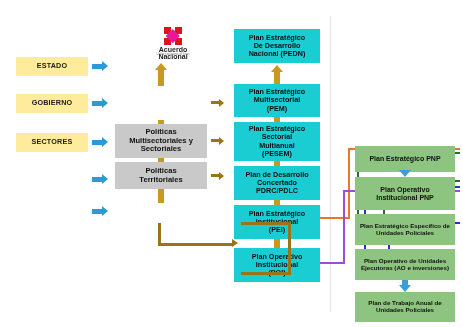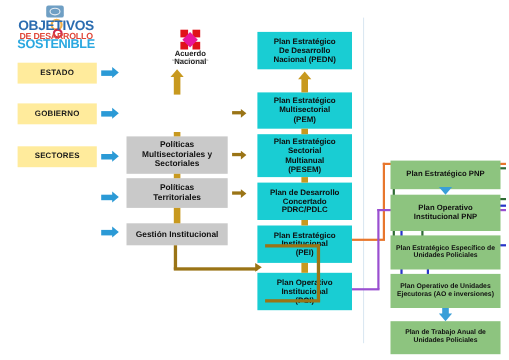--- a/index.html
+++ b/index.html
@@ -81,30 +81,20 @@
   #an .nm{position:absolute;left:0;top:19px;width:54px;text-align:center;
        font-size:7px;font-weight:bold;color:#1a1a1a;}
   #an .sub{position:absolute;left:0;top:26px;width:54px;text-align:center;
        font-size:2.6px;color:#777;}
 </style>
 </head>
 <body>
 
 <div id="stage">
 
-  <div id="sdg">
-    <div class="un">
-        <div class="g"></div>
-      </div>
-    <div class="ring"></div>
-    <div class="ring2"></div>
-    <div class="l1">OBJETIVOS</div>
-    <div class="l2">DE DESARROLLO</div>
-    <div class="l3">SOSTENIBLE</div>
-  </div>
 
   <div id="an">
     <div class="mark">
       <div class="q q1"></div>
         <div class="q q2"></div>
       <div class="q q3"></div>
         <div class="q q4"></div>
       <div class="dia"></div>
     </div>
     <div class="nm">Acuerdo Nacional</div>
@@ -134,21 +124,20 @@
   <div class="bluearrow" style="left:92px;top:211px;">
       <div class="shaft"></div>
       <div class="head"></div>
     </div>
 
   <div class="box gray" style="left:115px;top:124px;width:92px;height:34px;white-space:pre-line;">Políticas
 Multisectoriales y
 Sectoriales</div>
   <div class="box gray" style="left:115px;top:162px;width:92px;height:27px;white-space:pre-line;">Políticas
 Territoriales</div>
-  <div class="box gray" style="left:115px;top:203px;width:92px;height:20px;white-space:pre-line;">Gestión Institucional</div>
 
   <div class="goldup" style="left:158px;top:63px;height:23px;">
     <div class="head"></div>
       <div class="shaft" style="height:17px;"></div>
   </div>
 
   <div class="goldstub" style="left:158px;top:120px;width:6px;height:4px;"></div>
   <div class="goldstub" style="left:158px;top:158px;width:6px;height:4px;"></div>
   <div class="goldstub" style="left:158px;top:189px;width:6px;height:14px;"></div>
 

